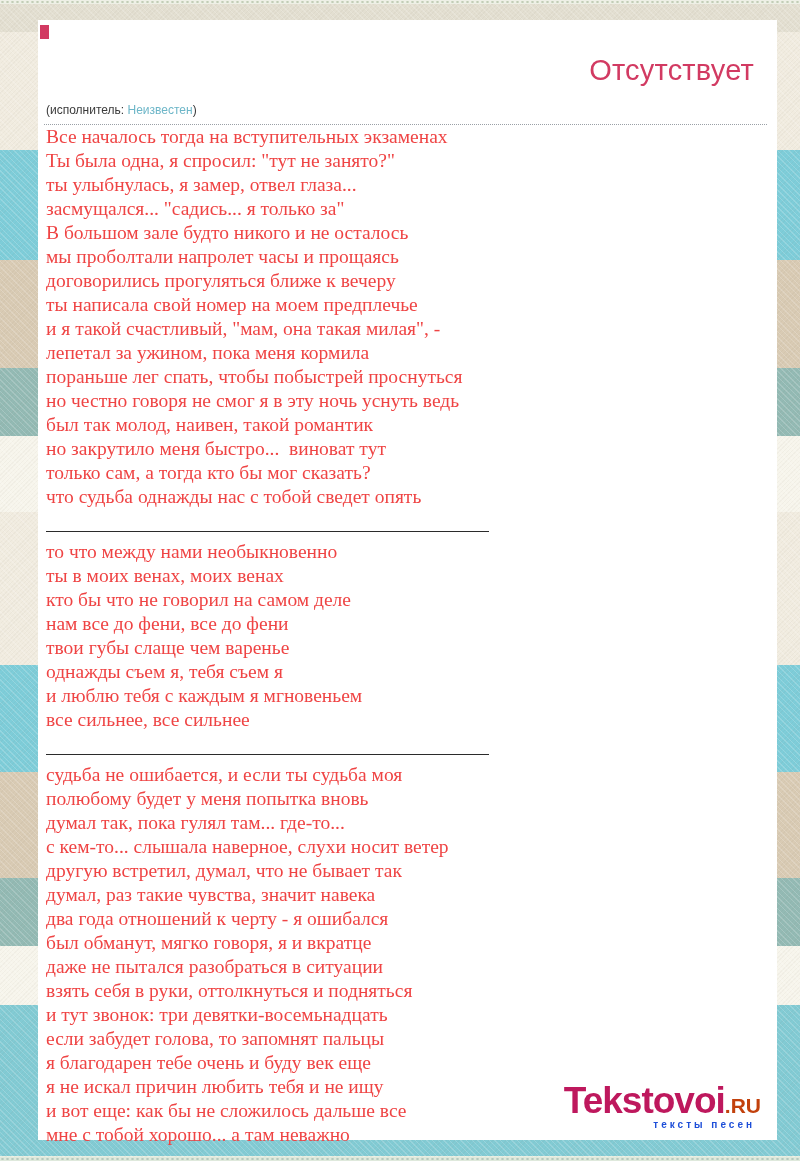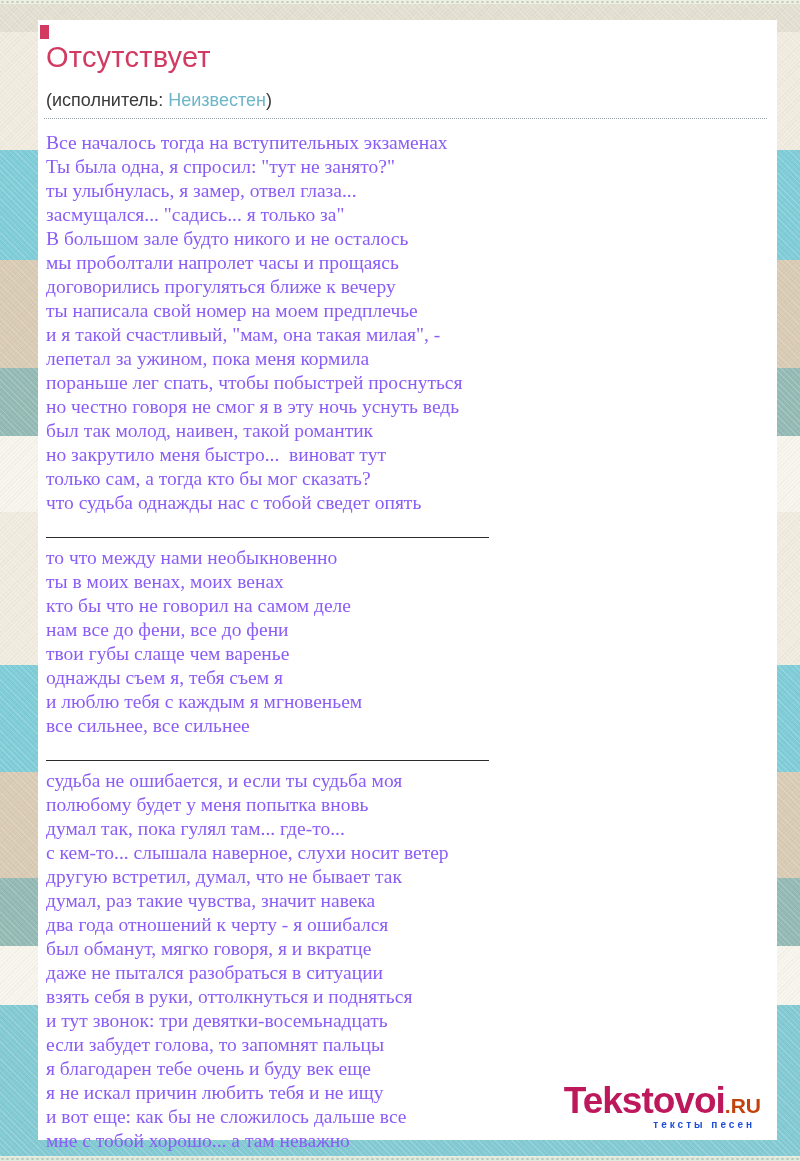--- a/index.html
+++ b/index.html
@@ -49,35 +49,35 @@
     width: 739px; height: 1120px;
     background: #ffffff;
     box-sizing: border-box;
     padding: 22px 10px 0 6px;
   }
   .pink-marker {
     position: absolute; left: 2px; top: 5px;
     width: 9px; height: 14px; background: #d23a62;
   }
   h1.page-title {
-    margin: 0; padding: 0 0 0 2px;
+    margin: 13px; padding: 0 0 0 2px;
     font-size: 29px; font-weight: 400; line-height: 1.05;
-    color: #d23a62; letter-spacing: 0.2px;
+    color: #d23a62; letter-spacing: 0.2px; text-align: right;
   }
   .artist-line {
     margin-top: 18px; padding: 0 0 7px 2px;
-    font-size: 18px; color: #3a3a3a;
+    font-size: 12px; color: #3a3a3a;
     border-bottom: 1px dotted #9aa0a6;
   }
   .artist-link { color: #6db6c8; text-decoration: none; cursor: pointer; }
 
   .lyrics {
-    margin-top: 12px; padding-left: 2px;
+    padding-left: 2px;
     font-family: "Liberation Serif", "DejaVu Serif", serif;
-    font-size: 19.5px; line-height: 24px; color: #8b5cf6;
+    font-size: 19.5px; line-height: 24px; color: #ef4444;
     white-space: pre-wrap;
   }
   .lyric-line { height: 24px; overflow: visible; }
   .stanza-divider {
     height: 12px; width: 443px;
     border-bottom: 1px solid #2b2b2b;
     margin: 10px 0 8px 0;
   }
 
   

